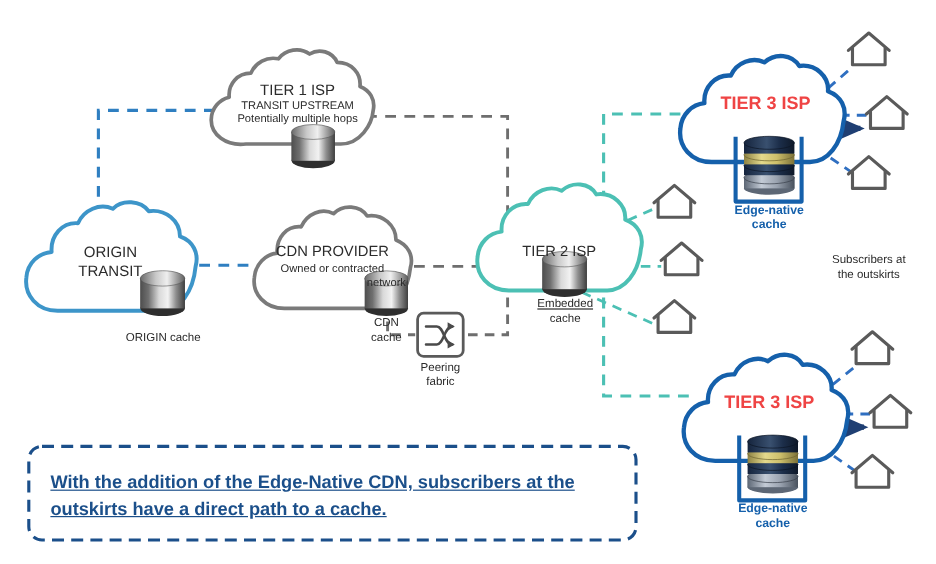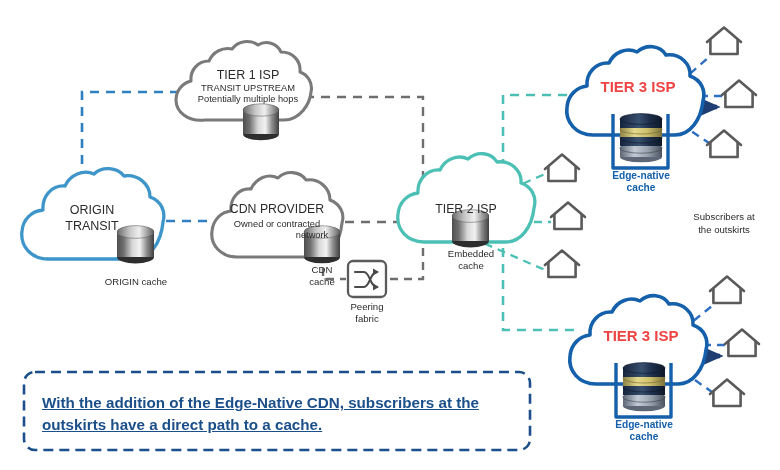--- a/index.html
+++ b/index.html
@@ -292,29 +292,29 @@
   <div class="lbl cloudtxt t1-main" style="left:196px;top:68px;width:104px;">TIER 1 ISP</div>
   <div class="lbl cloudtxt t1-sub" style="left:186px;top:83px;width:124px;">TRANSIT UPSTREAM</div>
   <div class="lbl cloudtxt t1-sub" style="left:180px;top:94px;width:136px;">Potentially multiple hops</div>
 
   <div class="lbl cloudtxt cp-main" style="left:42px;top:203px;width:100px;">ORIGIN</div>
   <div class="lbl cloudtxt cp-main" style="left:42px;top:219px;width:100px;">TRANSIT</div>
   <div class="lbl capt" style="left:50px;top:277px;width:172px;">ORIGIN cache</div>
 
   <div class="lbl cloudtxt cdn-main" style="left:215px;top:203px;width:124px;">CDN PROVIDER</div>
   <div class="lbl cloudtxt cdn-sub" style="left:215px;top:219px;width:124px;">Owned or contracted</div>
-  <div class="lbl cloudtxt cdn-sub" style="left:198px;top:230px;width:144px;padding-left:42px;">network</div>
+  <div class="lbl cloudtxt cdn-sub" style="left:208px;top:230px;width:144px;padding-left:42px;">network</div>
   <div class="lbl capt" style="left:288px;top:265px;width:68px;">CDN</div>
   <div class="lbl capt" style="left:288px;top:277px;width:68px;">cache</div>
 
   <div class="lbl capt" style="left:333px;top:302px;width:68px;">Peering</div>
   <div class="lbl capt" style="left:333px;top:314px;width:68px;">fabric</div>
 
   <div class="lbl cloudtxt t2-main" style="left:413px;top:203px;width:106px;">TIER 2 ISP</div>
-  <div class="lbl capt" style="left:430px;top:249px;width:82px;">Embedded</div>
+  <div class="lbl capt" style="left:430px;top:249px;width:82px;text-decoration:underline;">Embedded</div>
   <div class="lbl capt" style="left:430px;top:261px;width:82px;">cache</div>
 
   <div class="lbl cloudtxt t3-main" style="left:588px;top:79px;width:100px;">TIER 3 ISP</div>
   <div class="lbl capt-blue" style="left:596px;top:170px;width:90px;">Edge-native</div>
   <div class="lbl capt-blue" style="left:596px;top:182px;width:90px;">cache</div>
 
   <div class="lbl cloudtxt t3-main" style="left:591px;top:328px;width:100px;">TIER 3 ISP</div>
   <div class="lbl capt-blue" style="left:599px;top:419px;width:90px;">Edge-native</div>
   <div class="lbl capt-blue" style="left:599px;top:431px;width:90px;">cache</div>
 

